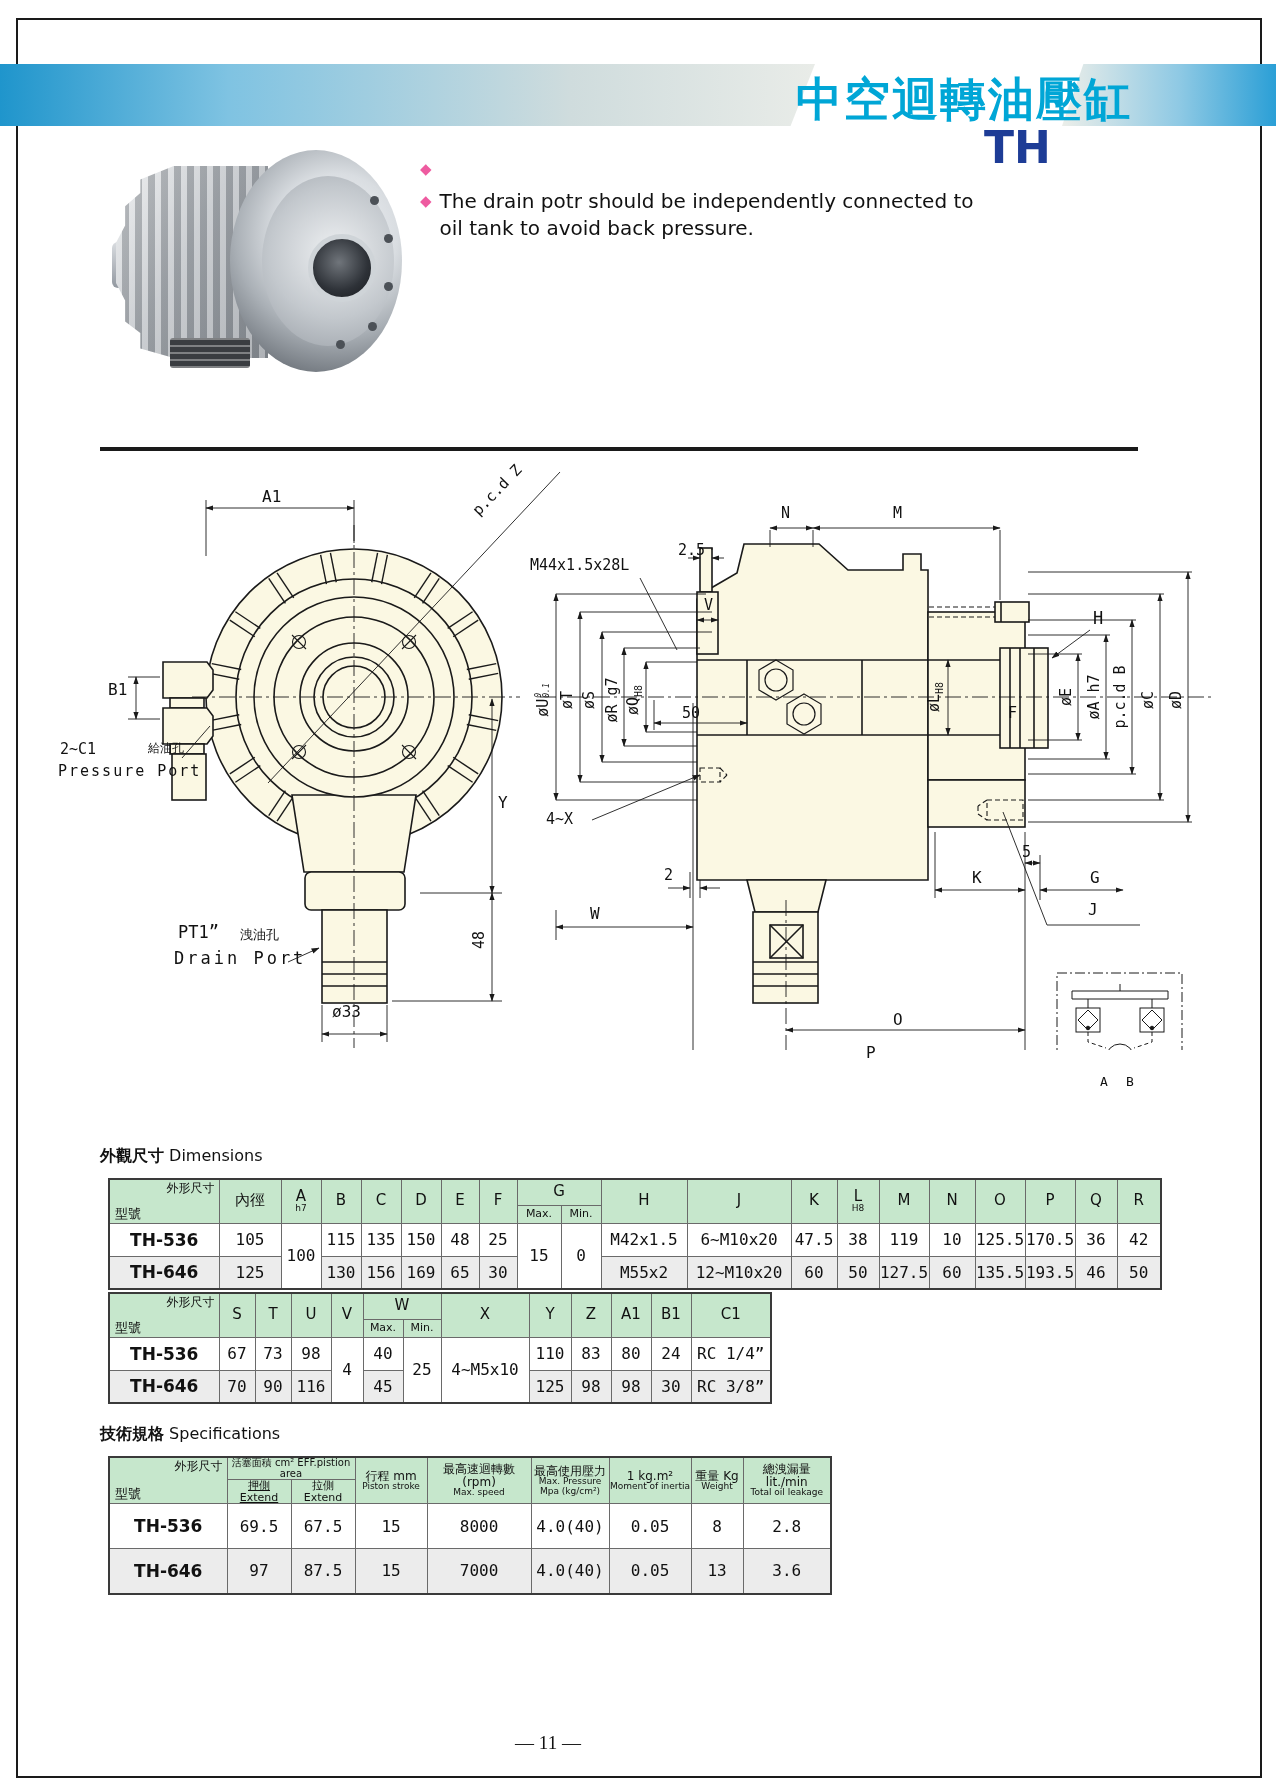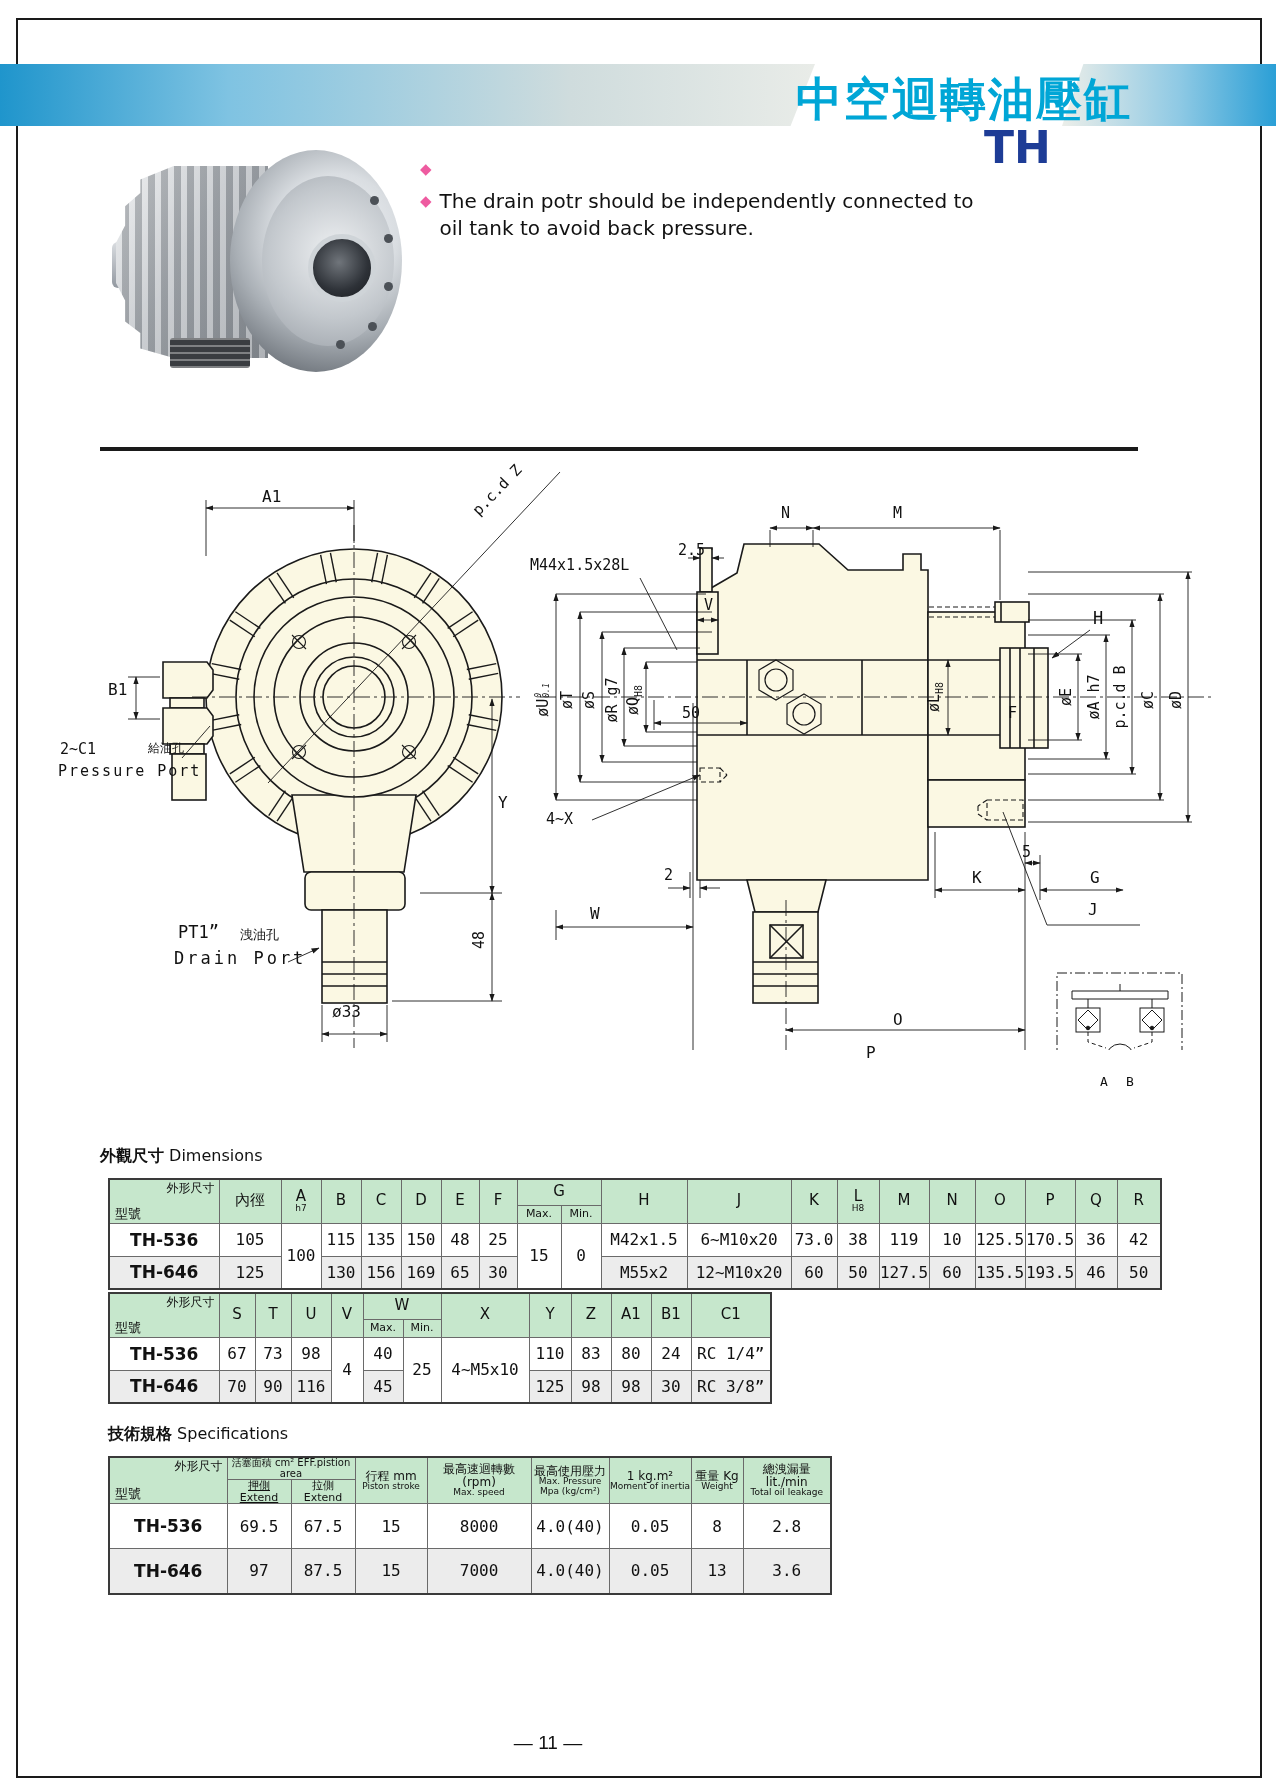--- a/index.html
+++ b/index.html
@@ -58,21 +58,21 @@
   .dim-table td.model{font-family:"DejaVu Sans",sans-serif;font-weight:bold;font-size:17px;}
   .dim-table tr.alt td{background:#ececec;}
   .dim-table tr.alt td.merge,.dim-table td.merge{background:#fff;}
   .diag{position:relative;background:#c6e7cc;
      background-image:linear-gradient(to bottom right,transparent calc(50% - 1px),#6a6a6a calc(50% - 1px),#6a6a6a calc(50% + 1px),transparent calc(50% + 1px));}
   .diag .dg-top{position:absolute;top:2px;right:4px;font-size:12px;}
   .diag .dg-bot{position:absolute;bottom:2px;left:5px;font-size:13px;}
   .spec-h .zh2{display:block;font-size:12px;}
   .spec-h .en2{display:block;font-size:9px;}
   .footer-page{position:absolute;left:0;top:1732px;width:1096px;text-align:center;
-     font-family:Liberation Sans, sans-serif;font-size:19px;}
+     font-family:Liberation Serif, serif;font-size:19px;}
 </style>
 </head>
 <body>
 
 <div id="page">
   <div id="border"></div>
 
   <div class="band">
     <div class="band-left"></div>
     <div class="band-right"></div>
@@ -438,21 +438,21 @@
       <td class="merge" rowspan="2">100</td>
       <td>115</td>
       <td>135</td>
       <td>150</td>
       <td>48</td>
       <td>25</td>
       <td class="merge" rowspan="2">15</td>
       <td class="merge" rowspan="2">0</td>
       <td>M42x1.5</td>
       <td>6~M10x20</td>
-      <td>73.0</td>
+      <td>47.5</td>
       <td>38</td>
       <td>119</td>
       <td>10</td>
       <td>125.5</td>
       <td>170.5</td>
       <td>36</td>
       <td>42</td>
     </tr>
     <tr style="height:33px;" class="alt">
       <td class="model">TH-646</td>
@@ -537,21 +537,21 @@
       <td>45</td>
       <td>125</td>
       <td>98</td>
       <td>98</td>
       <td>30</td>
       <td>RC 3/8”</td>
     </tr>
   </tbody>
     </table>
 
-  <div class="sec-title" style="left:100px;top:1424px;margin-left:8px;">
+  <div class="sec-title" style="left:100px;top:1424px;">
     <span class="zh">技術規格</span>
     <span>Specifications</span>
   </div>
 
   <table class="dim-table" style="left:108px;top:1456px;width:637px;">
     <colgroup>
       <col style="width:118px">
         <col style="width:64px">
         <col style="width:64px">
         <col style="width:72px">

